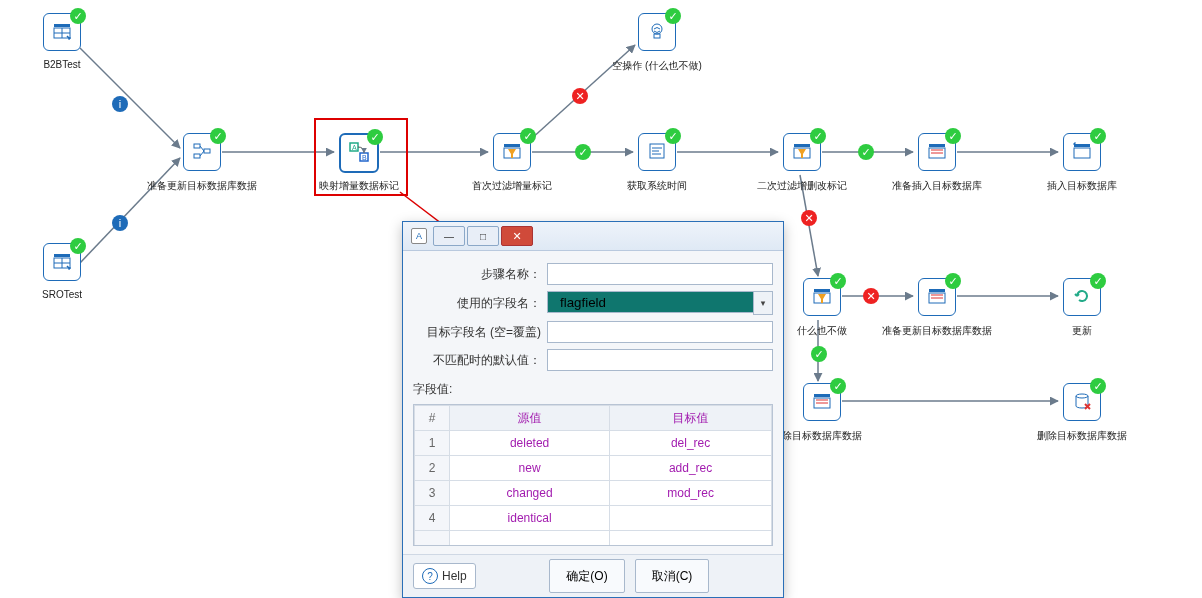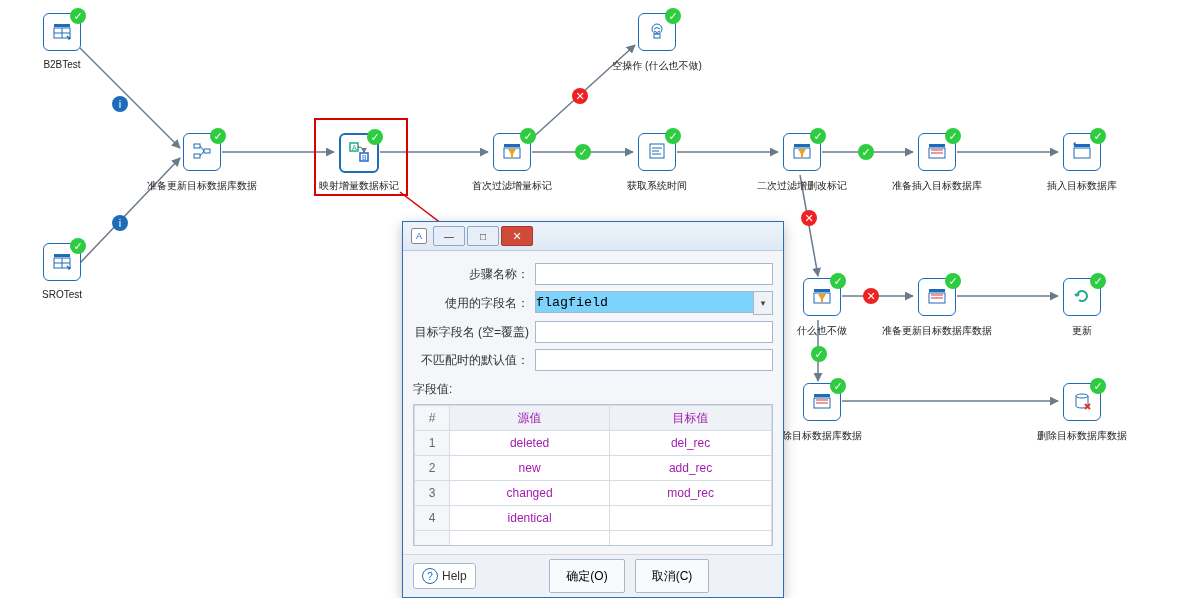--- a/index.html
+++ b/index.html
@@ -129,20 +129,21 @@
     padding: 12px 10px 8px 10px;
     display: flex;
     flex-direction: column;
     gap: 6px;
     overflow: hidden;
   }
   .form-row {
     display: flex;
     align-items: center;
     gap: 6px;
+    margin-left: 12px;
   }
   .form-row label {
     width: 116px;
     text-align: right;
     color: #333;
   }
   .form-row input.text {
     flex: 1;
     height: 20px;
     border: 1px solid #a8b8cc;
@@ -150,24 +151,23 @@
     background: #fff;
   }
   .form-row .combo {
     flex: 1;
     display: flex;
   }
   .form-row .combo input {
     flex: 1;
     height: 20px;
     border: 1px solid #a8b8cc;
-    padding: 0 0;
-    background: #7dd3fc;
+    padding: 0 12px;
+    background: #0f766e;
     border-right: none;
-    font-family: Liberation Mono, monospace;
   }
   .form-row .combo .drop {
     width: 18px;
     height: 22px;
     border: 1px solid #a8b8cc;
     background: #eef2f7;
     display:flex; align-items:center; justify-content:center;
     font-size: 9px; color:#444;
   }
   input.selected-text {

